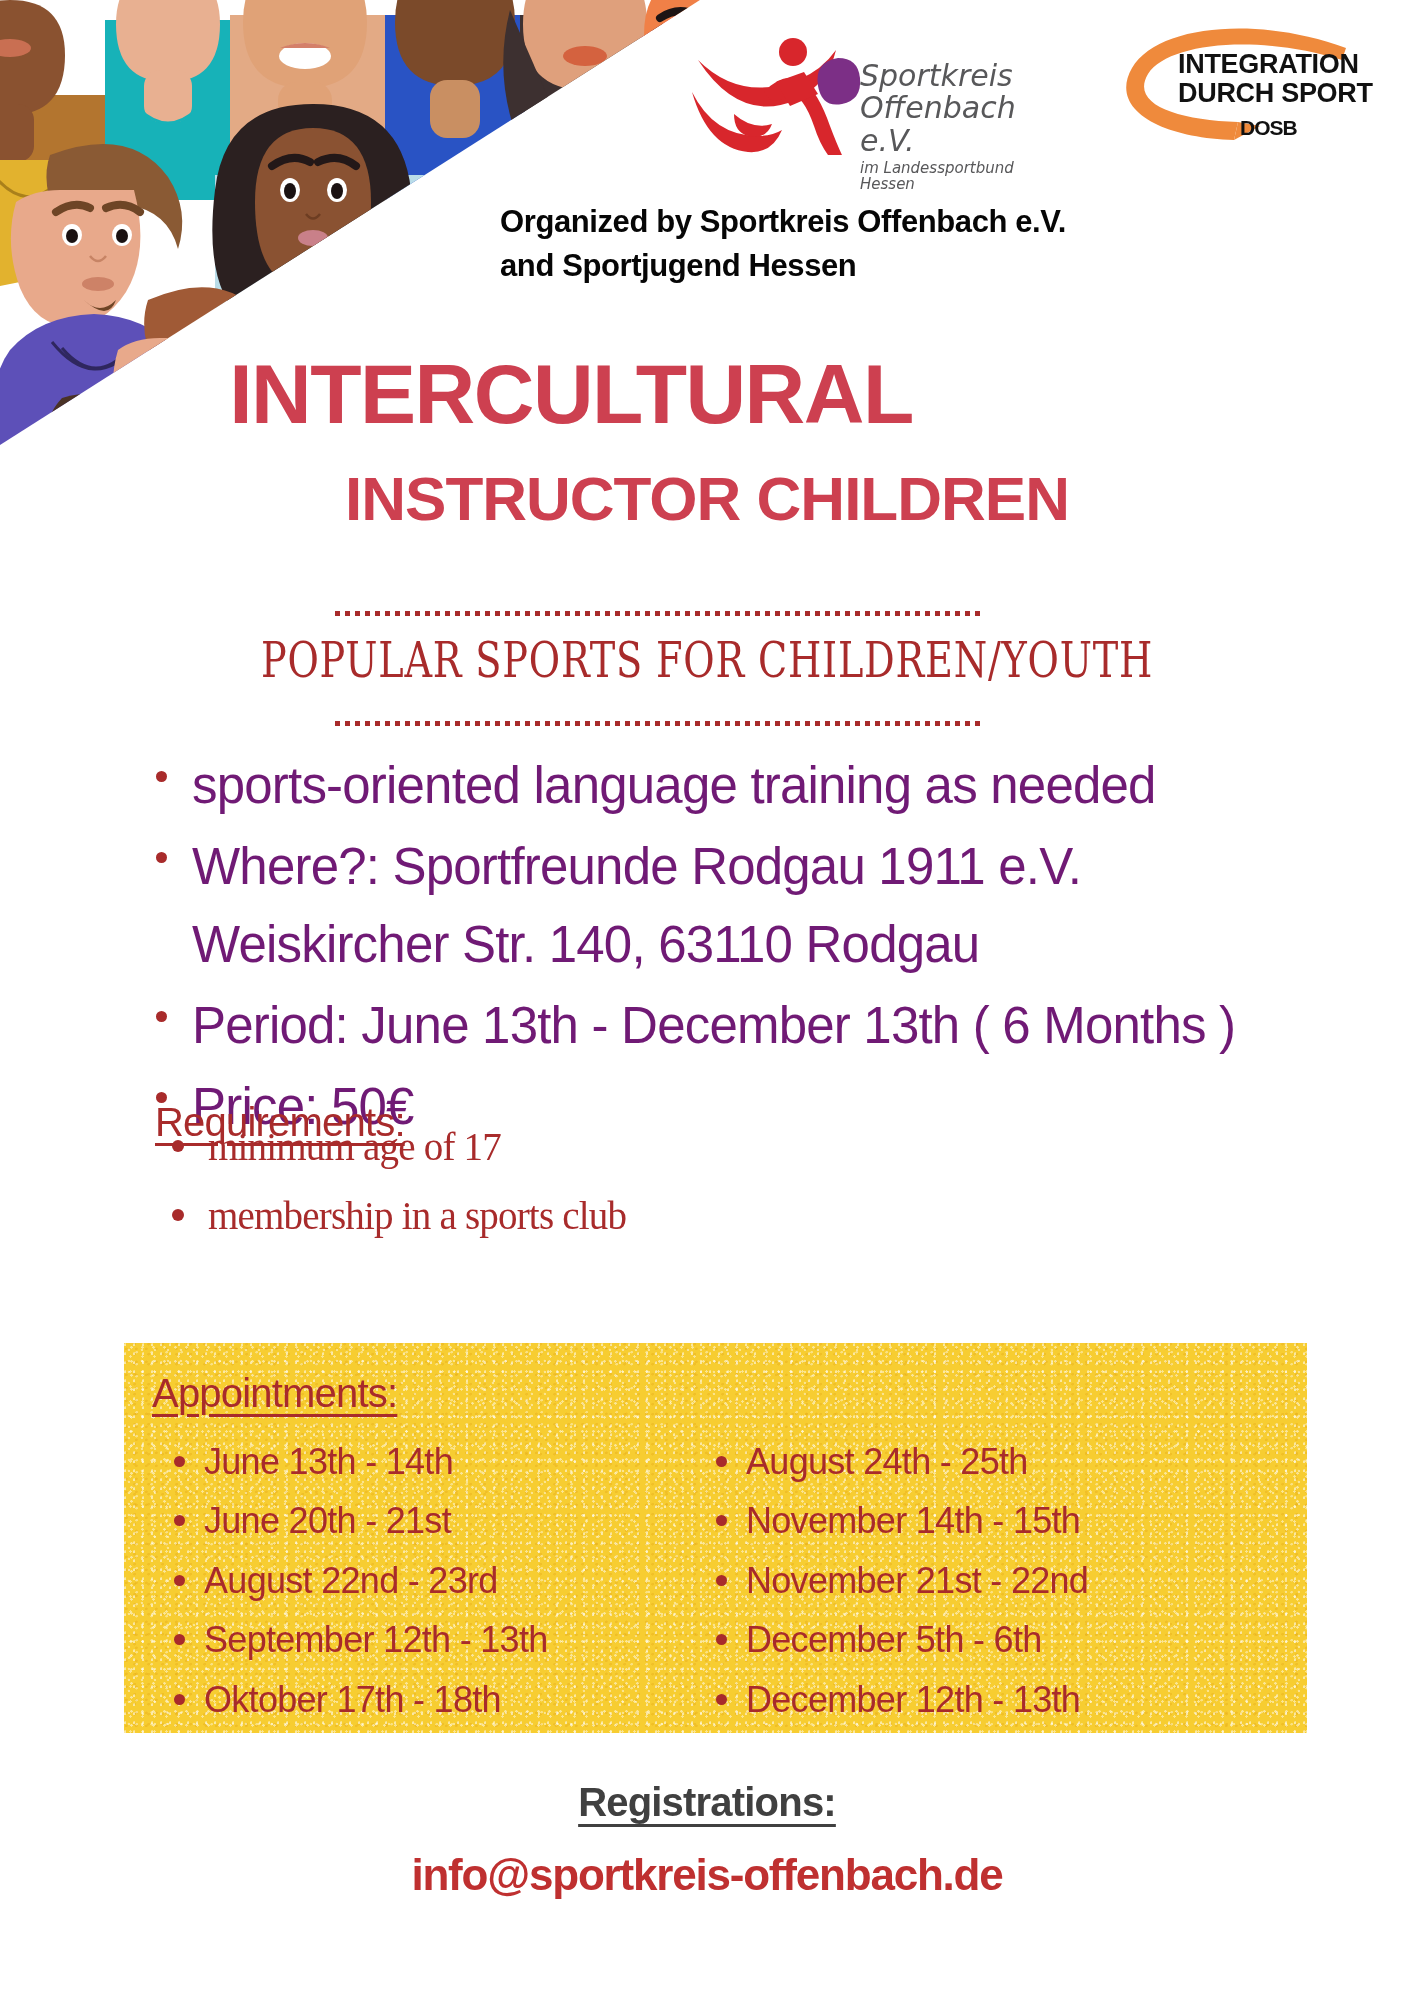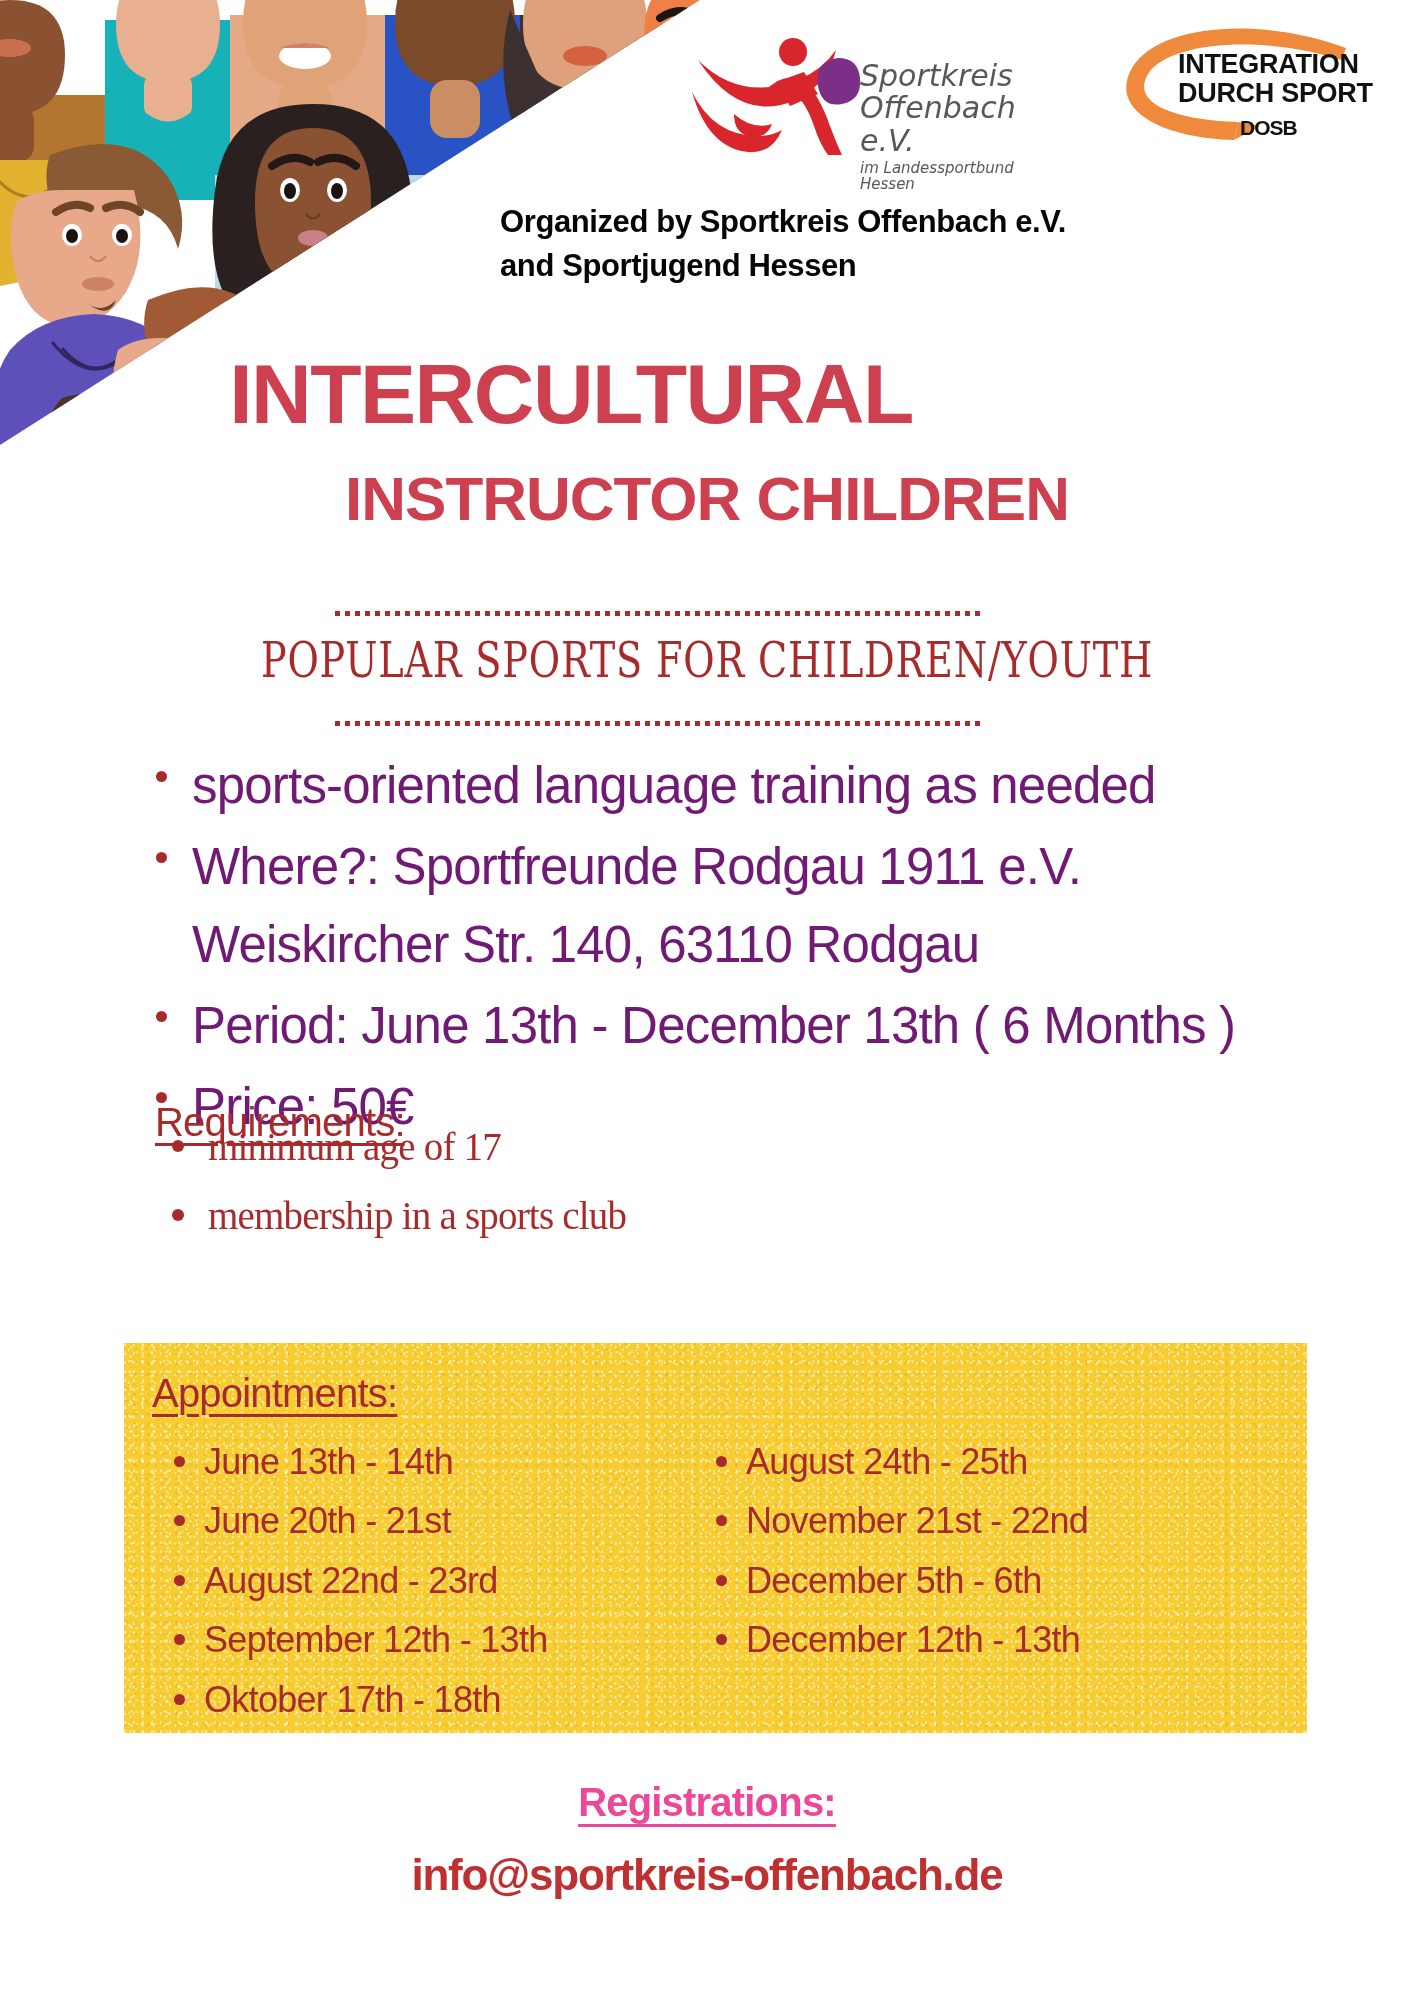--- a/index.html
+++ b/index.html
@@ -163,21 +163,21 @@
   .bappt { position:relative; padding-left:42px; margin-bottom:13px; white-space:nowrap; }
   .bappt::before {
     content:""; position:absolute; left:12px; top:17px;
     width:11px; height:11px; border-radius:50%; background:#a82b2b;
   }
 
   
   #registrations-heading {
     position:absolute; top:1780px; left:0; width:1414px;
     text-align:center;
-    color:#ec4899;
+    color:#404040;
     font-family:"Liberation Sans", sans-serif;
     font-weight:700; font-size:40px; letter-spacing:-0.8px;
     text-decoration:underline; text-underline-offset:8px;
     text-decoration-thickness:3px;
   }
   #registrations-email {
     position:absolute; top:1850px; left:0; width:1414px;
     text-align:center;
     color:#bf3030;
     font-family:"Liberation Sans", sans-serif;
@@ -391,20 +391,23 @@
       <div class="bappt">
         <span>Oktober 17th - 18th</span>
       </div>
     </div>
 
     <div id="appt-col-right" class="appt-col">
       <div class="bappt">
         <span>August 24th - 25th</span>
       </div>
       <div class="bappt">
+        <span>November 14th - 15th</span>
+      </div>
+      <div class="bappt">
         <span>November 21st - 22nd</span>
       </div>
       <div class="bappt">
         <span>December 5th - 6th</span>
       </div>
       <div class="bappt">
         <span>December 12th - 13th</span>
       </div>
     </div>
   </div>

